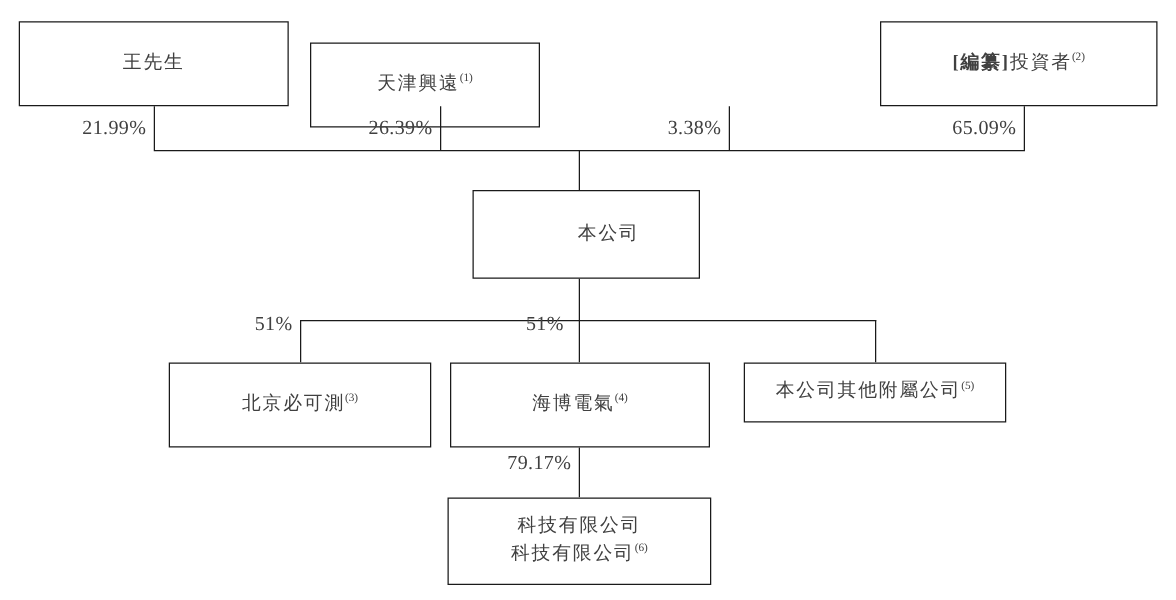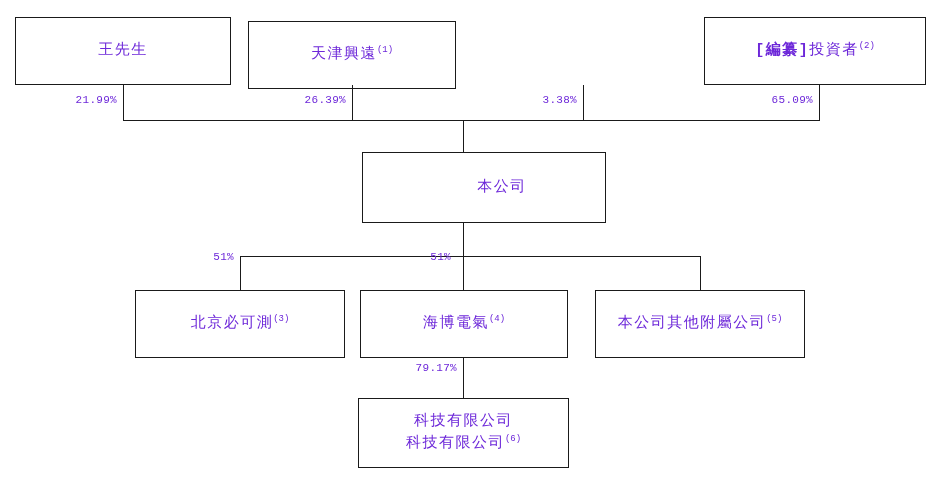--- a/index.html
+++ b/index.html
@@ -1,21 +1,21 @@
 <!DOCTYPE html>
 <html><head>
 <meta charset="utf-8">
 <style>
   html,body{margin:0;padding:0;background:#ffffff;}
   .canvas{
     position:relative;
     width:941px;height:480px;
     background:#ffffff;
-    font-family:Liberation Mono, monospace;
-    color:#6d28d9;
+    font-family:Liberation Serif, serif;
+    color:#404040;
     overflow:hidden;
   }
   .box{
     position:absolute;
     border:1px solid #1a1a1a;
     background:#fff;
     display:flex;
     align-items:center;
     justify-content:center;
     text-align:center;
@@ -29,78 +29,78 @@
     letter-spacing:0;
     vertical-align:super;
     line-height:0;
   }
   .bold{font-weight:bold;}
   .hline,.vline{position:absolute;background:#1a1a1a;}
   .hline{height:1px;}
   .vline{width:1px;}
   .pct{
     position:absolute;
-    font-size:11px;
+    font-size:16px;
     letter-spacing:0.3px;
     width:80px;
     text-align:right;
   }
 </style>
 </head>
 <body>
 
 <div class="canvas">
 
   <div class="box" style="left:15px;top:17px;width:216px;height:68px;">
     <span>王先生</span>
   </div>
 
-  <div class="box" style="left:248px;top:21px;width:208px;height:68px;">
+  <div class="box" style="left:248px;top:34px;width:184px;height:68px;">
     <span><span>天津興遠</span><sup>(1)</sup></span>
   </div>
 
 
   <div class="box" style="left:704px;top:17px;width:222px;height:68px;">
     <span><span class="bold">[編纂]</span><span>投資者</span><sup>(2)</sup></span>
   </div>
 
   <div class="vline" style="left:123px;top:85px;height:35px;"></div>
   <div class="vline" style="left:352px;top:85px;height:35px;"></div>
   <div class="vline" style="left:583px;top:85px;height:35px;"></div>
   <div class="vline" style="left:819px;top:85px;height:35px;"></div>
   <div class="hline" style="left:123px;top:120px;width:697px;"></div>
   <div class="vline" style="left:463px;top:120px;height:32px;"></div>
 
   <div class="pct" style="left:37px;top:94px;">21.99%</div>
   <div class="pct" style="left:266px;top:94px;">26.39%</div>
   <div class="pct" style="left:497px;top:94px;">3.38%</div>
   <div class="pct" style="left:733px;top:94px;">65.09%</div>
 
-  <div class="box" style="left:362px;top:152px;width:244px;height:71px;padding-left:36px;">
+  <div class="box" style="left:378px;top:152px;width:182px;height:71px;padding-left:36px;">
     <span>本公司</span>
   </div>
 
   <div class="vline" style="left:463px;top:223px;height:33px;"></div>
   <div class="hline" style="left:240px;top:256px;width:461px;"></div>
   <div class="vline" style="left:240px;top:256px;height:34px;"></div>
   <div class="vline" style="left:463px;top:256px;height:34px;"></div>
   <div class="vline" style="left:700px;top:256px;height:34px;"></div>
 
   <div class="pct" style="left:154px;top:251px;">51%</div>
   <div class="pct" style="left:371px;top:251px;">51%</div>
 
   <div class="box" style="left:135px;top:290px;width:210px;height:68px;">
     <span><span>北京必可測</span><sup>(3)</sup></span>
   </div>
 
   <div class="box" style="left:360px;top:290px;width:208px;height:68px;">
     <span><span>海博電氣</span><sup>(4)</sup></span>
   </div>
 
-  <div class="box" style="left:595px;top:290px;width:210px;height:68px;">
+  <div class="box" style="left:595px;top:290px;width:210px;height:48px;">
     <span><span>本公司其他附屬公司</span><sup>(5)</sup></span>
   </div>
 
   <div class="vline" style="left:463px;top:358px;height:40px;"></div>
   <div class="pct" style="left:377px;top:362px;">79.17%</div>
 
   <div class="box" style="left:358px;top:398px;width:211px;height:70px;flex-direction:column;">
     <span>科技有限公司</span>
     <span><span>科技有限公司</span><sup>(6)</sup></span>
   </div>

